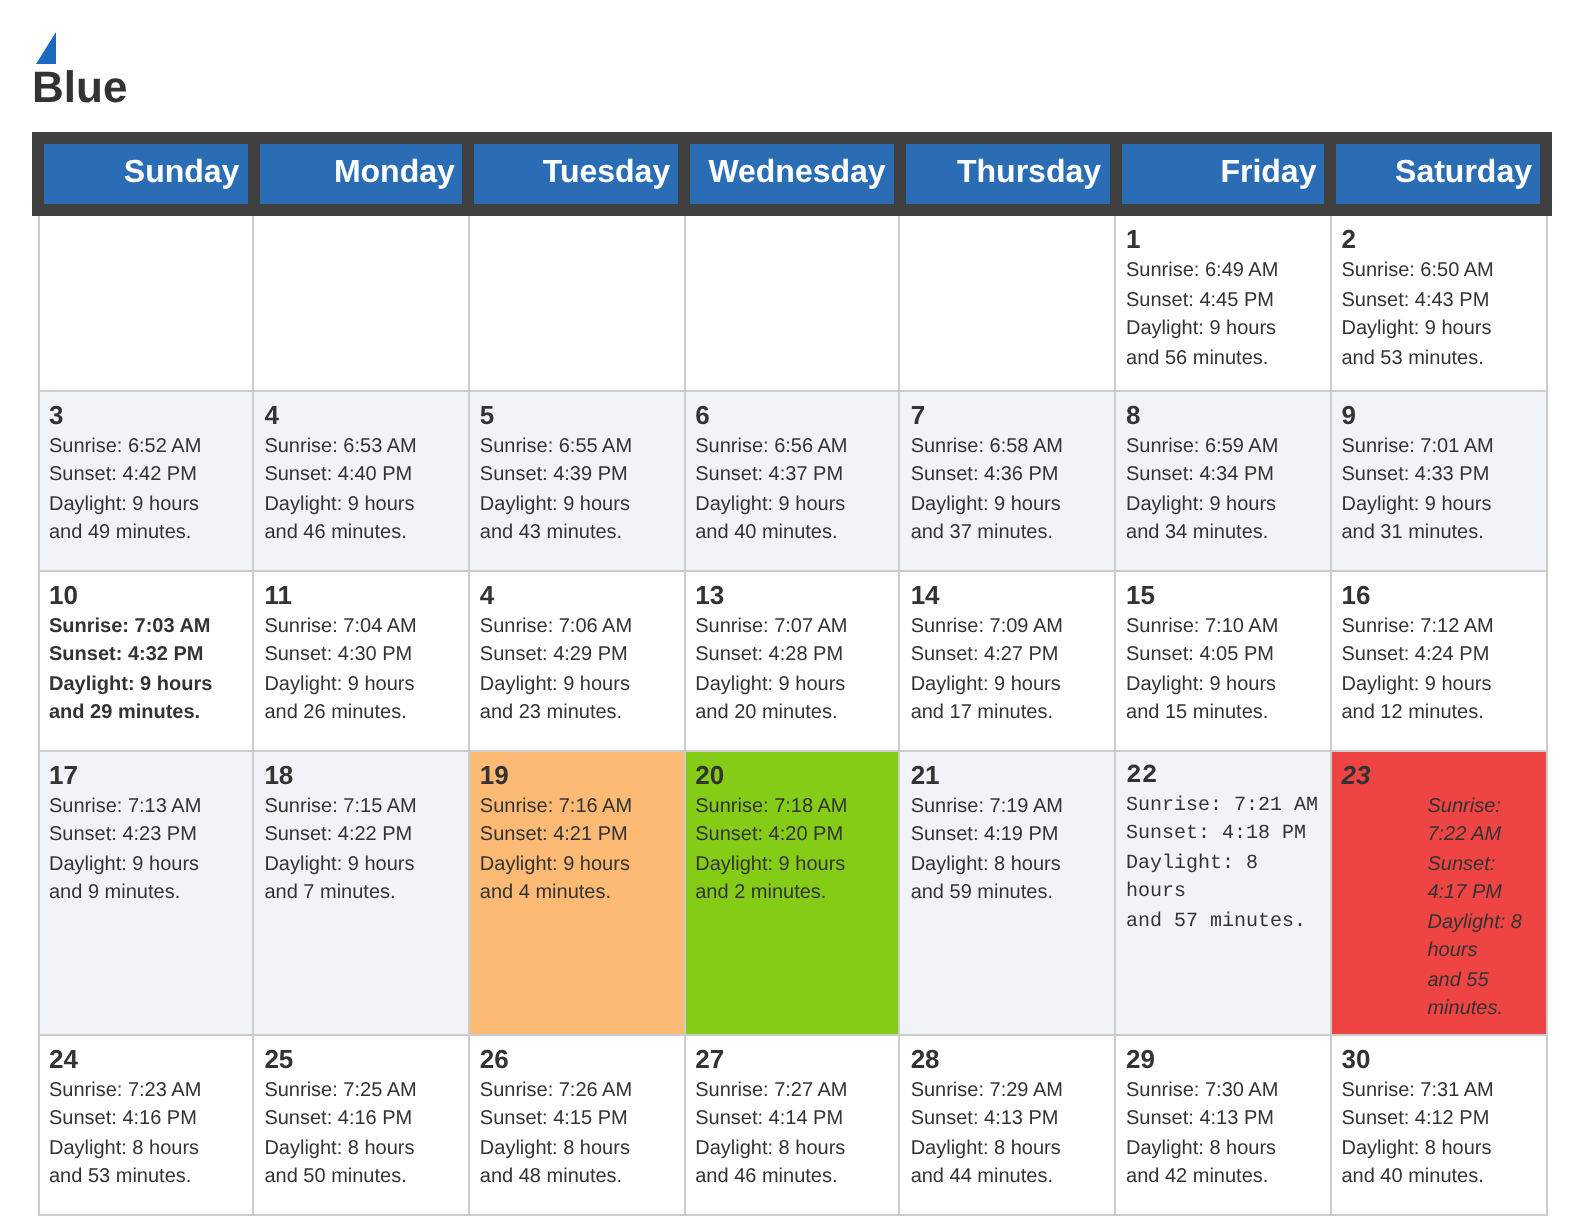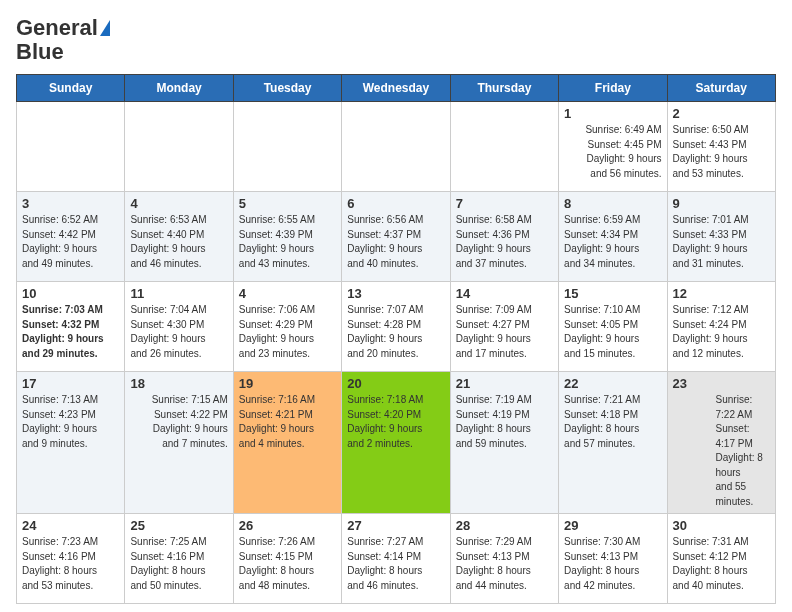--- a/index.html
+++ b/index.html
@@ -52,25 +52,25 @@
       color: #555;
     }
     table {
       width: 100%;
       border-collapse: collapse;
       table-layout: fixed;
     }
     thead tr th {
       background: #2a6db5;
       color: #fff;
-      font-size: 12px;
+      font-size: 16px;
       font-weight: bold;
       padding: 6px 4px;
-      text-align: center;
-      border: 1px solid #404040;
+      text-align: right;
+      border: 6px solid #404040;
     }
     tbody tr td {
       border: 1px solid #ccc;
       vertical-align: top;
       padding: 4px 5px;
       font-size: 10.5px;
       color: #333;
       height: 90px;
       background: #fff;
     }
@@ -91,21 +91,20 @@
     .empty-cell {
       background: #fff !important;
     }
   </style>
 </head>
 <body>
 
 <div class="header">
   <div class="logo">
     <div class="logo-row">
-      <span class="logo-text">General</span>
       <span class="logo-triangle"></span>
     </div>
     <span class="logo-text blue">Blue</span>
   </div>
   <div class="title-block">
     <div class="month-title"></div>
     <div class="location-subtitle"></div>
   </div>
 </div>
 
@@ -123,21 +122,21 @@
   </thead>
   <tbody id="calendar-body">
   <tr>
         <td class="empty-cell"></td>
         <td class="empty-cell"></td>
         <td class="empty-cell"></td>
         <td class="empty-cell"></td>
         <td class="empty-cell"></td>
         <td>
           <span class="day-number">1</span>
-          <div class="cell-info" style="white-space: pre-line; text-align: right;">Sunrise: 6:49 AM
+          <div class="cell-info" style="white-space: pre-line;">Sunrise: 6:49 AM
 Sunset: 4:45 PM
 Daylight: 9 hours
 and 56 minutes.</div>
         </td>
         <td>
           <span class="day-number">2</span>
           <div class="cell-info" style="white-space: pre-line;">Sunrise: 6:50 AM
 Sunset: 4:43 PM
 Daylight: 9 hours
 and 53 minutes.</div>
@@ -231,38 +230,38 @@
 and 17 minutes.</div>
         </td>
         <td>
           <span class="day-number">15</span>
           <div class="cell-info" style="white-space: pre-line;">Sunrise: 7:10 AM
 Sunset: 4:05 PM
 Daylight: 9 hours
 and 15 minutes.</div>
         </td>
         <td>
-          <span class="day-number">12</span>
+          <span class="day-number">16</span>
           <div class="cell-info" style="white-space: pre-line;">Sunrise: 7:12 AM
 Sunset: 4:24 PM
 Daylight: 9 hours
 and 12 minutes.</div>
         </td>
       </tr>
       <tr>
         <td style="background: rgb(240, 244, 248);">
           <span class="day-number">17</span>
           <div class="cell-info" style="white-space: pre-line;">Sunrise: 7:13 AM
 Sunset: 4:23 PM
 Daylight: 9 hours
 and 9 minutes.</div>
         </td>
         <td style="background: rgb(240, 244, 248);">
           <span class="day-number">18</span>
-          <div class="cell-info" style="white-space: pre-line; text-align: right;">Sunrise: 7:15 AM
+          <div class="cell-info" style="white-space: pre-line;">Sunrise: 7:15 AM
 Sunset: 4:22 PM
 Daylight: 9 hours
 and 7 minutes.</div>
         </td>
         <td style="background: #fdba74;">
           <span class="day-number">19</span>
           <div class="cell-info" style="white-space: pre-line;">Sunrise: 7:16 AM
 Sunset: 4:21 PM
 Daylight: 9 hours
 and 4 minutes.</div>
@@ -274,28 +273,28 @@
 Daylight: 9 hours
 and 2 minutes.</div>
         </td>
         <td style="background: rgb(240, 244, 248); margin-left: 18px;">
           <span class="day-number">21</span>
           <div class="cell-info" style="white-space: pre-line;">Sunrise: 7:19 AM
 Sunset: 4:19 PM
 Daylight: 8 hours
 and 59 minutes.</div>
         </td>
-        <td style="background: rgb(240, 244, 248);">
+        <td style="background: rgb(240, 244, 248); font-family: Liberation Mono, monospace;">
           <span class="day-number">22</span>
           <div class="cell-info" style="white-space: pre-line;">Sunrise: 7:21 AM
 Sunset: 4:18 PM
 Daylight: 8 hours
 and 57 minutes.</div>
         </td>
-        <td style="background: #e5e5e5;">
+        <td style="background: #ef4444; font-style: italic;">
           <span class="day-number">23</span>
           <div class="cell-info" style="white-space: pre-line; margin-left: 43px;">Sunrise: 7:22 AM
 Sunset: 4:17 PM
 Daylight: 8 hours
 and 55 minutes.</div>
         </td>
       </tr>
       <tr>
         <td>
           <span class="day-number">24</span>

